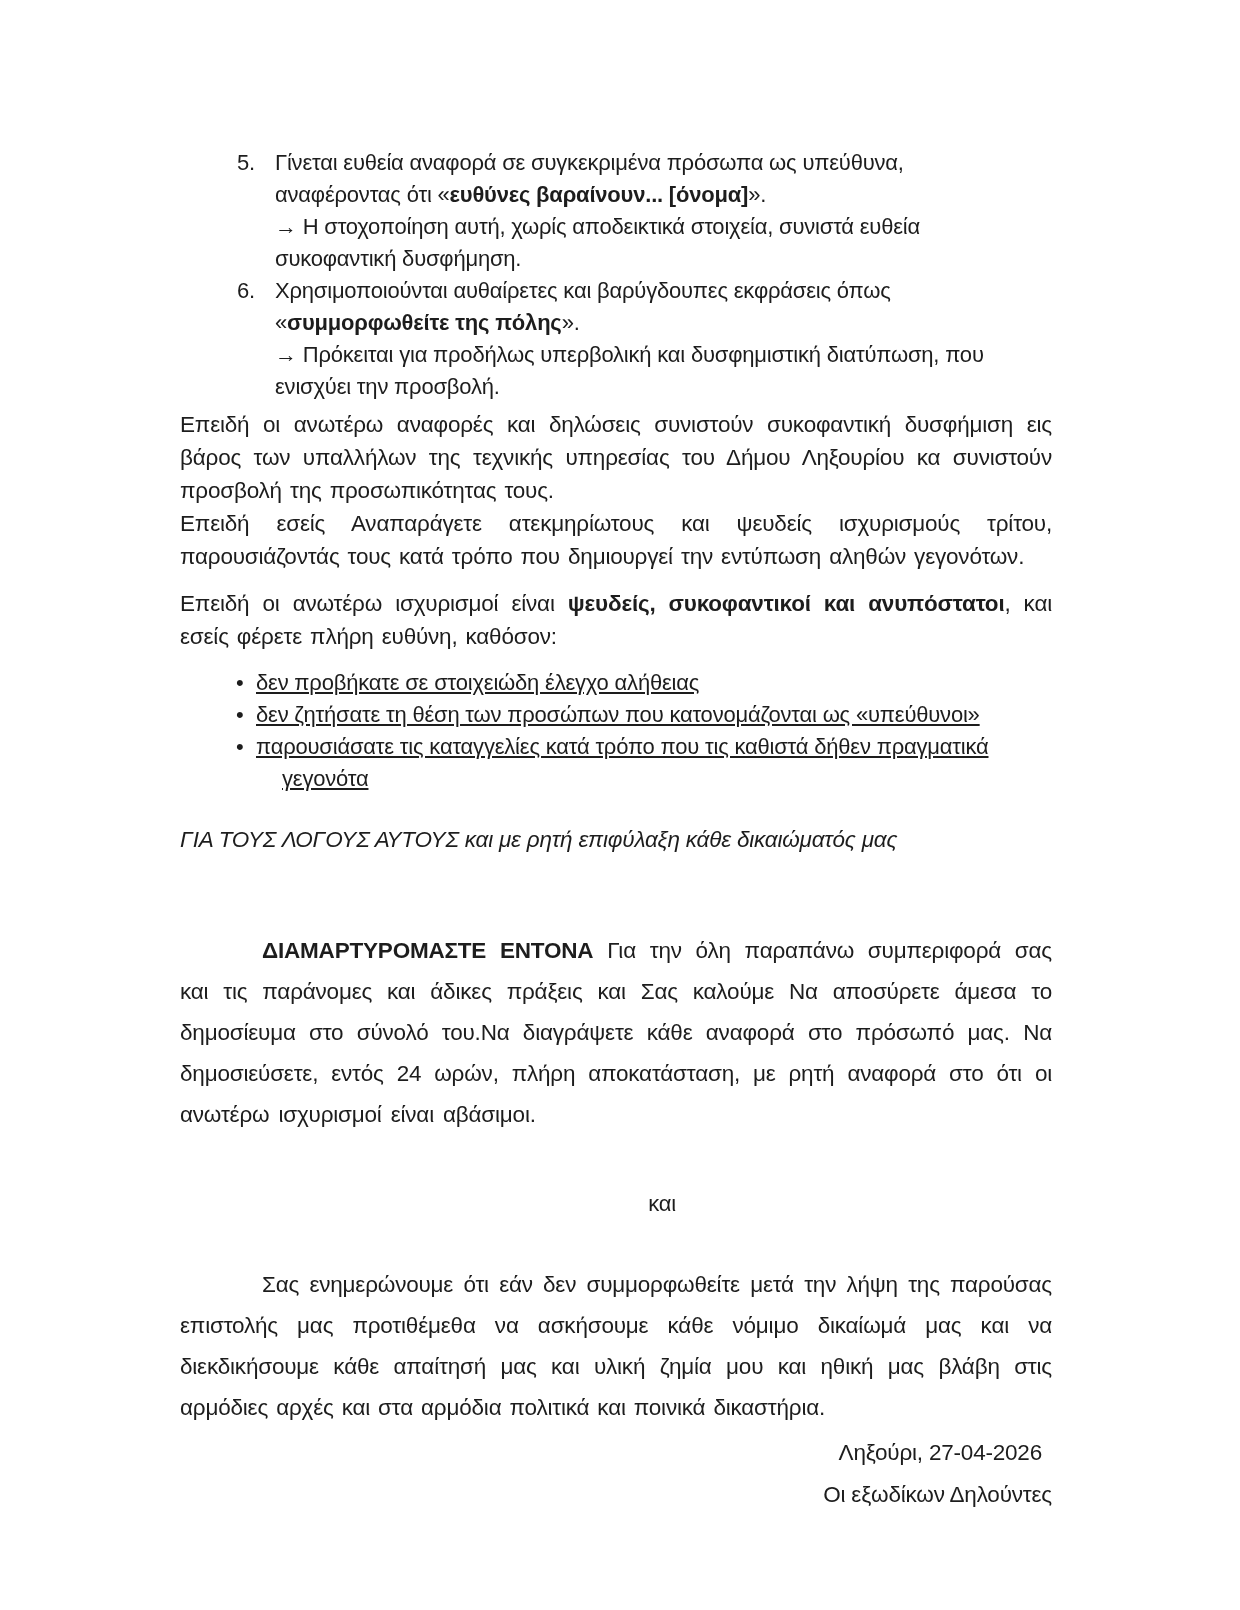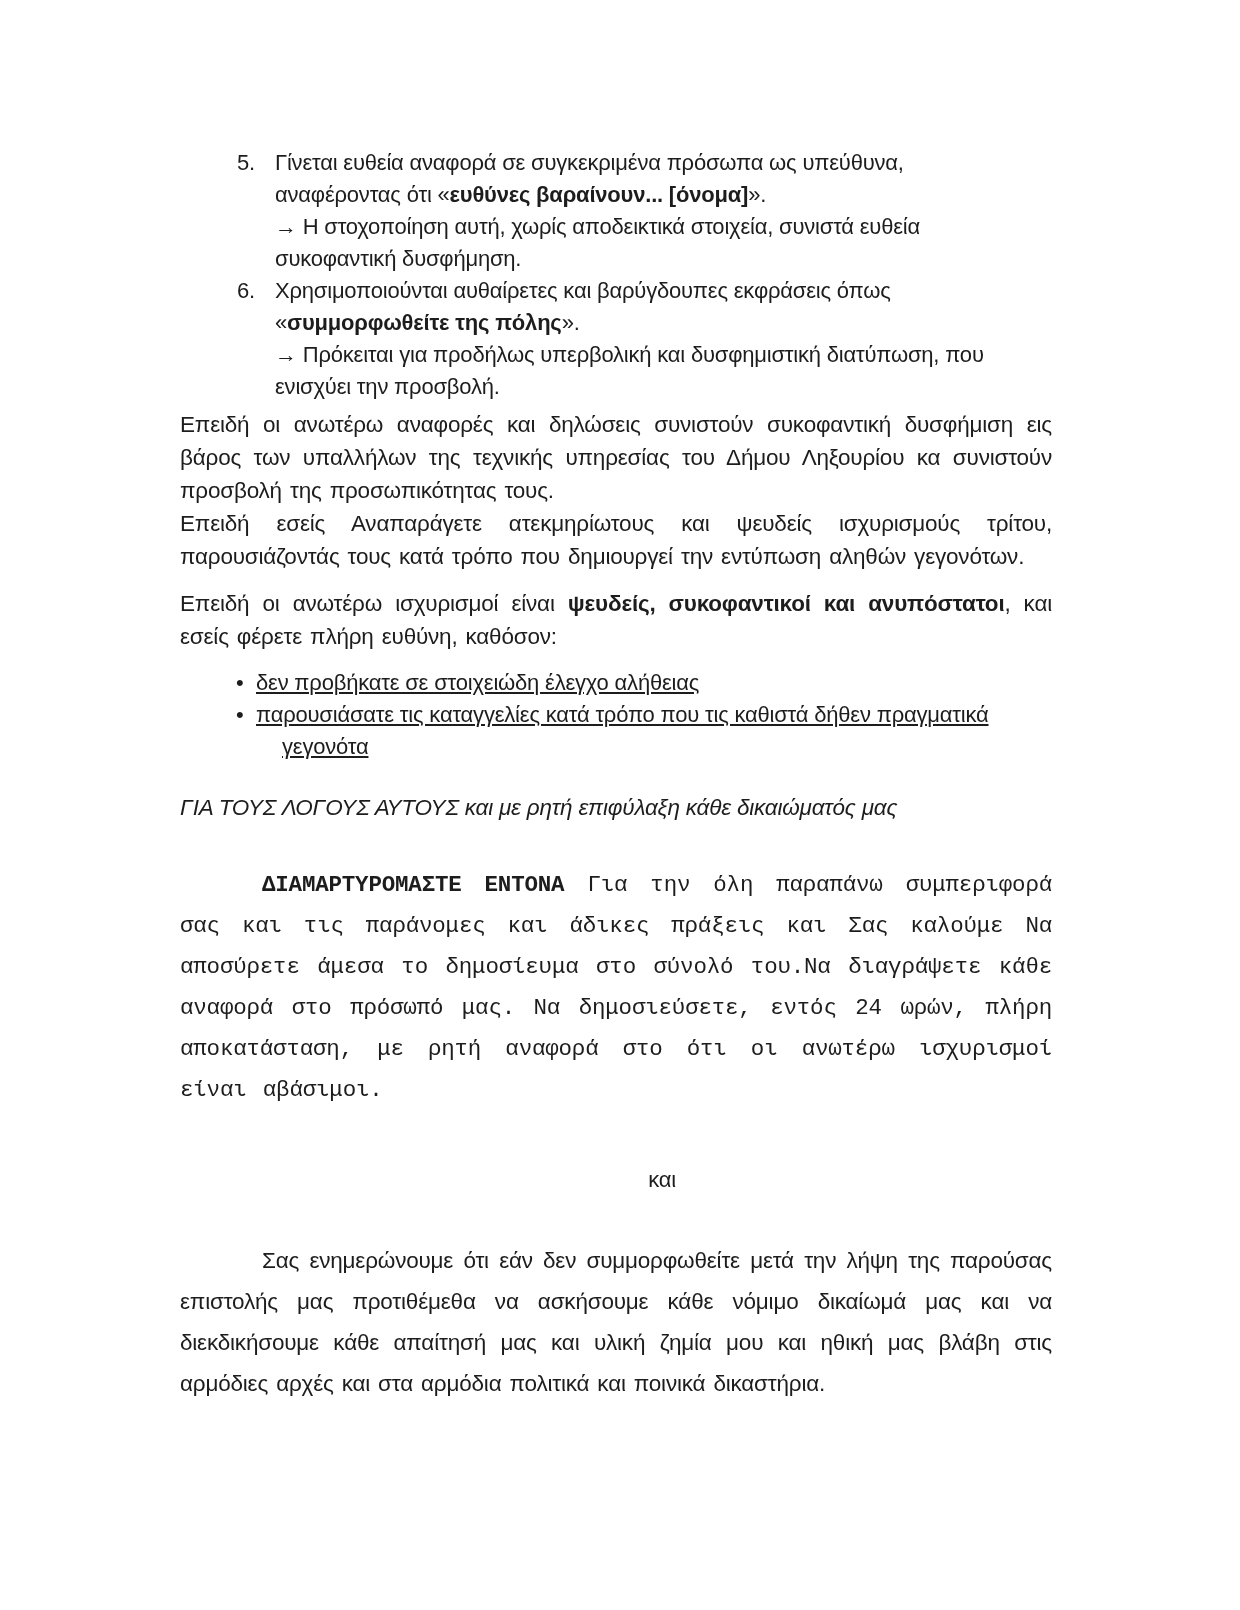--- a/index.html
+++ b/index.html
@@ -41,23 +41,23 @@
   .bullets li{padding-left:102px;text-indent:-46px;text-decoration:underline;}
   .dot{display:inline-block;width:12px;margin-right:8px;text-indent:0;}
 
   .motto{
     margin:28px 0 0 0;
     font-size:22.5px;line-height:33px;
     font-style:italic;
   }
 
   .demand{
-    margin:41px 0 0 0;
+    margin:74px 0 0 0;
     font-size:22.5px;line-height:41px;
-    text-align:justify;text-indent:82px;word-spacing:3px;font-family:Liberation Mono, monospace;
+    text-align:justify;text-indent:82px;word-spacing:3px;
   }
 
   .connector{
     margin:53px 0 0 92px;
     font-size:22px;line-height:32px;text-align:center;
   }
 
   .closing{
     margin:44px 0 0 0;
     font-size:22.5px;line-height:41px;
@@ -91,25 +91,30 @@
   </ol>
 
   <p class="para p1">Επειδή οι ανωτέρω αναφορές και δηλώσεις συνιστούν συκοφαντική δυσφήμιση εις βάρος των υπαλλήλων της τεχνικής υπηρεσίας του Δήμου Ληξουρίου κα συνιστούν προσβολή της προσωπικότητας τους.</p>
 
   <p class="para p2">Επειδή εσείς Αναπαράγετε ατεκμηρίωτους και ψευδείς ισχυρισμούς τρίτου, παρουσιάζοντάς τους κατά τρόπο που δημιουργεί την εντύπωση αληθών γεγονότων.</p>
 
   <p class="para p3"><span>Επειδή οι ανωτέρω ισχυρισμοί είναι </span><span class="b">ψευδείς, συκοφαντικοί και ανυπόστατοι</span><span>, και εσείς φέρετε πλήρη ευθύνη, καθόσον:</span></p>
 
   <ul class="bullets">
     <li><span class="dot">•</span><span>δεν προβήκατε σε στοιχειώδη έλεγχο αλήθειας</span></li>
+    <li><span class="dot">•</span><span>δεν ζητήσατε τη θέση των προσώπων που κατονομάζονται ως «υπεύθυνοι»</span></li>
     <li><span class="dot">•</span><span>παρουσιάσατε τις καταγγελίες κατά τρόπο που τις καθιστά δήθεν πραγματικά γεγονότα</span></li>
   </ul>
 
   <p class="motto">ΓΙΑ ΤΟΥΣ ΛΟΓΟΥΣ ΑΥΤΟΥΣ και με ρητή επιφύλαξη κάθε δικαιώματός μας</p>
 
   <p class="demand"><span class="b">ΔΙΑΜΑΡΤΥΡΟΜΑΣΤΕ ΕΝΤΟΝΑ</span><span> Για την όλη παραπάνω συμπεριφορά σας και τις παράνομες και άδικες πράξεις και Σας καλούμε Να αποσύρετε άμεσα το δημοσίευμα στο σύνολό του.Να διαγράψετε κάθε αναφορά στο πρόσωπό μας. Να δημοσιεύσετε, εντός 24 ωρών, πλήρη αποκατάσταση, με ρητή αναφορά στο ότι οι ανωτέρω ισχυρισμοί είναι αβάσιμοι.</span></p>
 
   <p class="connector">και</p>
 
   <p class="closing">Σας ενημερώνουμε ότι εάν δεν συμμορφωθείτε μετά την λήψη της παρούσας επιστολής μας προτιθέμεθα να ασκήσουμε κάθε νόμιμο δικαίωμά μας και να διεκδικήσουμε κάθε απαίτησή μας και υλική ζημία μου και ηθική μας βλάβη στις αρμόδιες αρχές και στα αρμόδια πολιτικά και ποινικά δικαστήρια.</p>
 
+  <div class="signature">
+    <div class="sig-place">Ληξούρι, 27-04-2026</div>
+    <div class="sig-signers">Οι εξωδίκων Δηλούντες</div>
+  </div>
 
 </div>
 
 </body></html>

